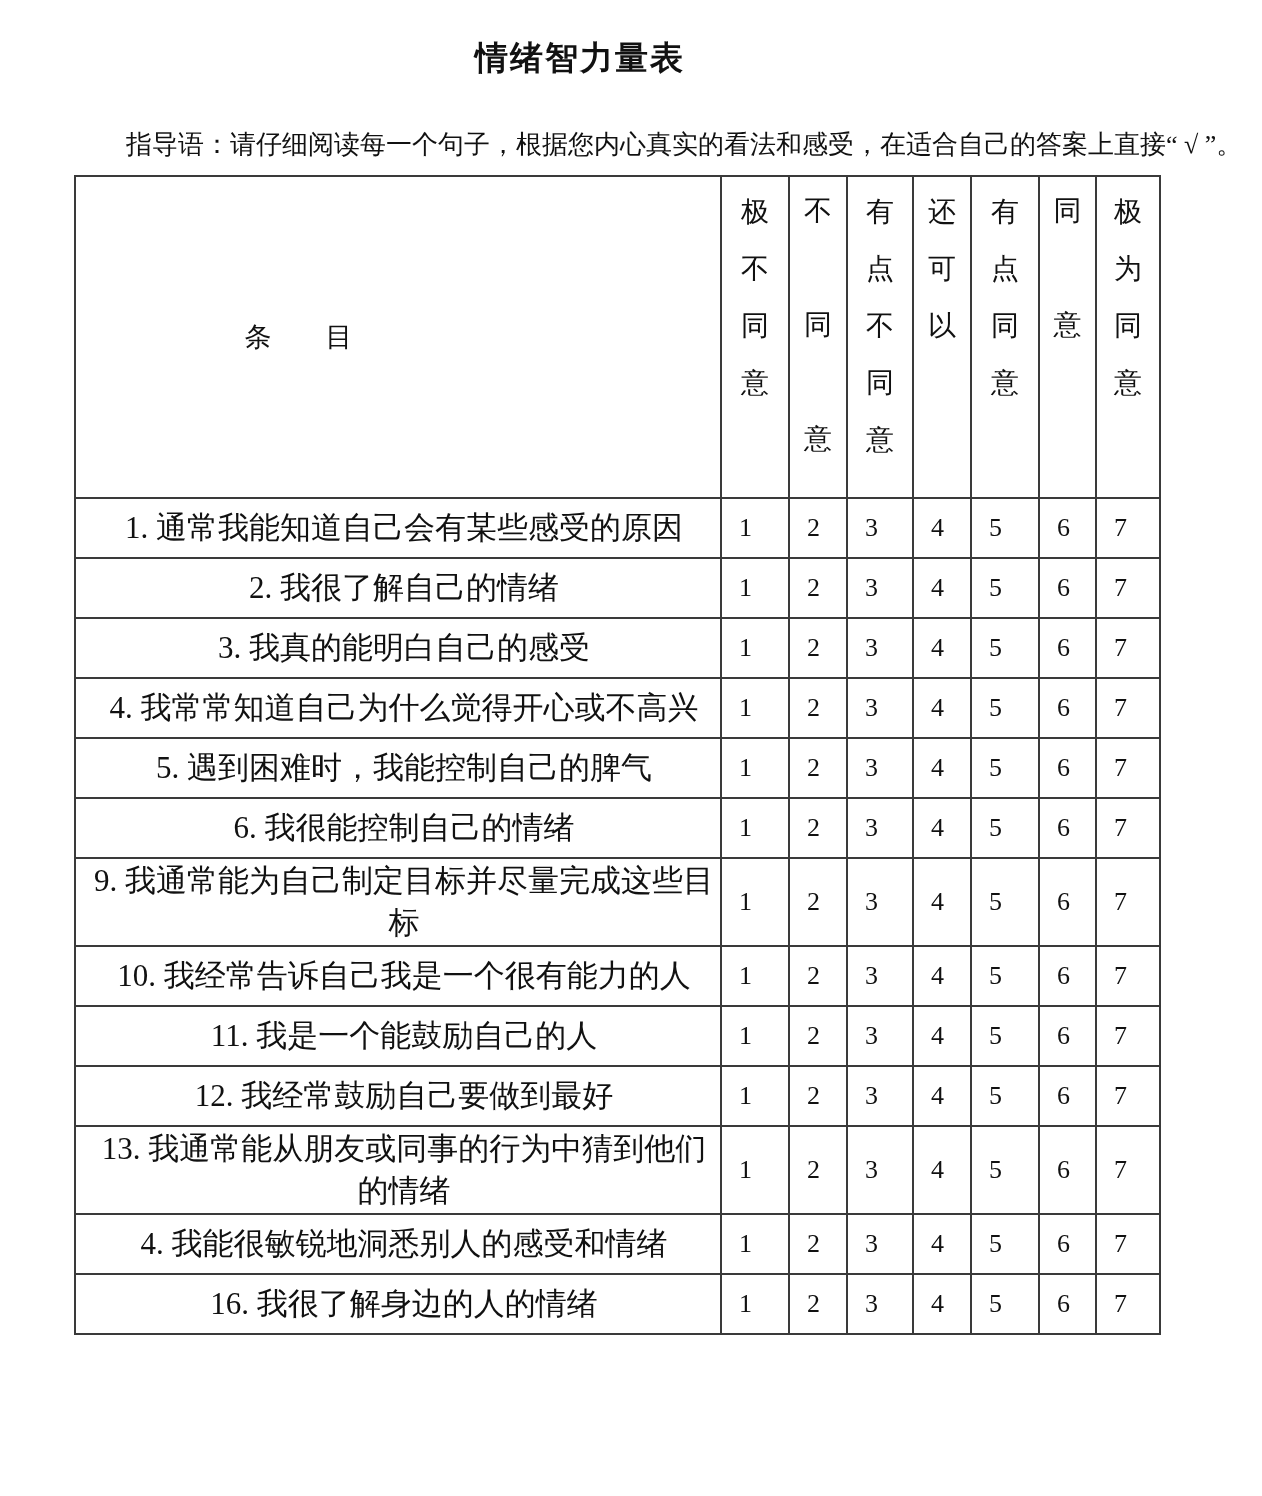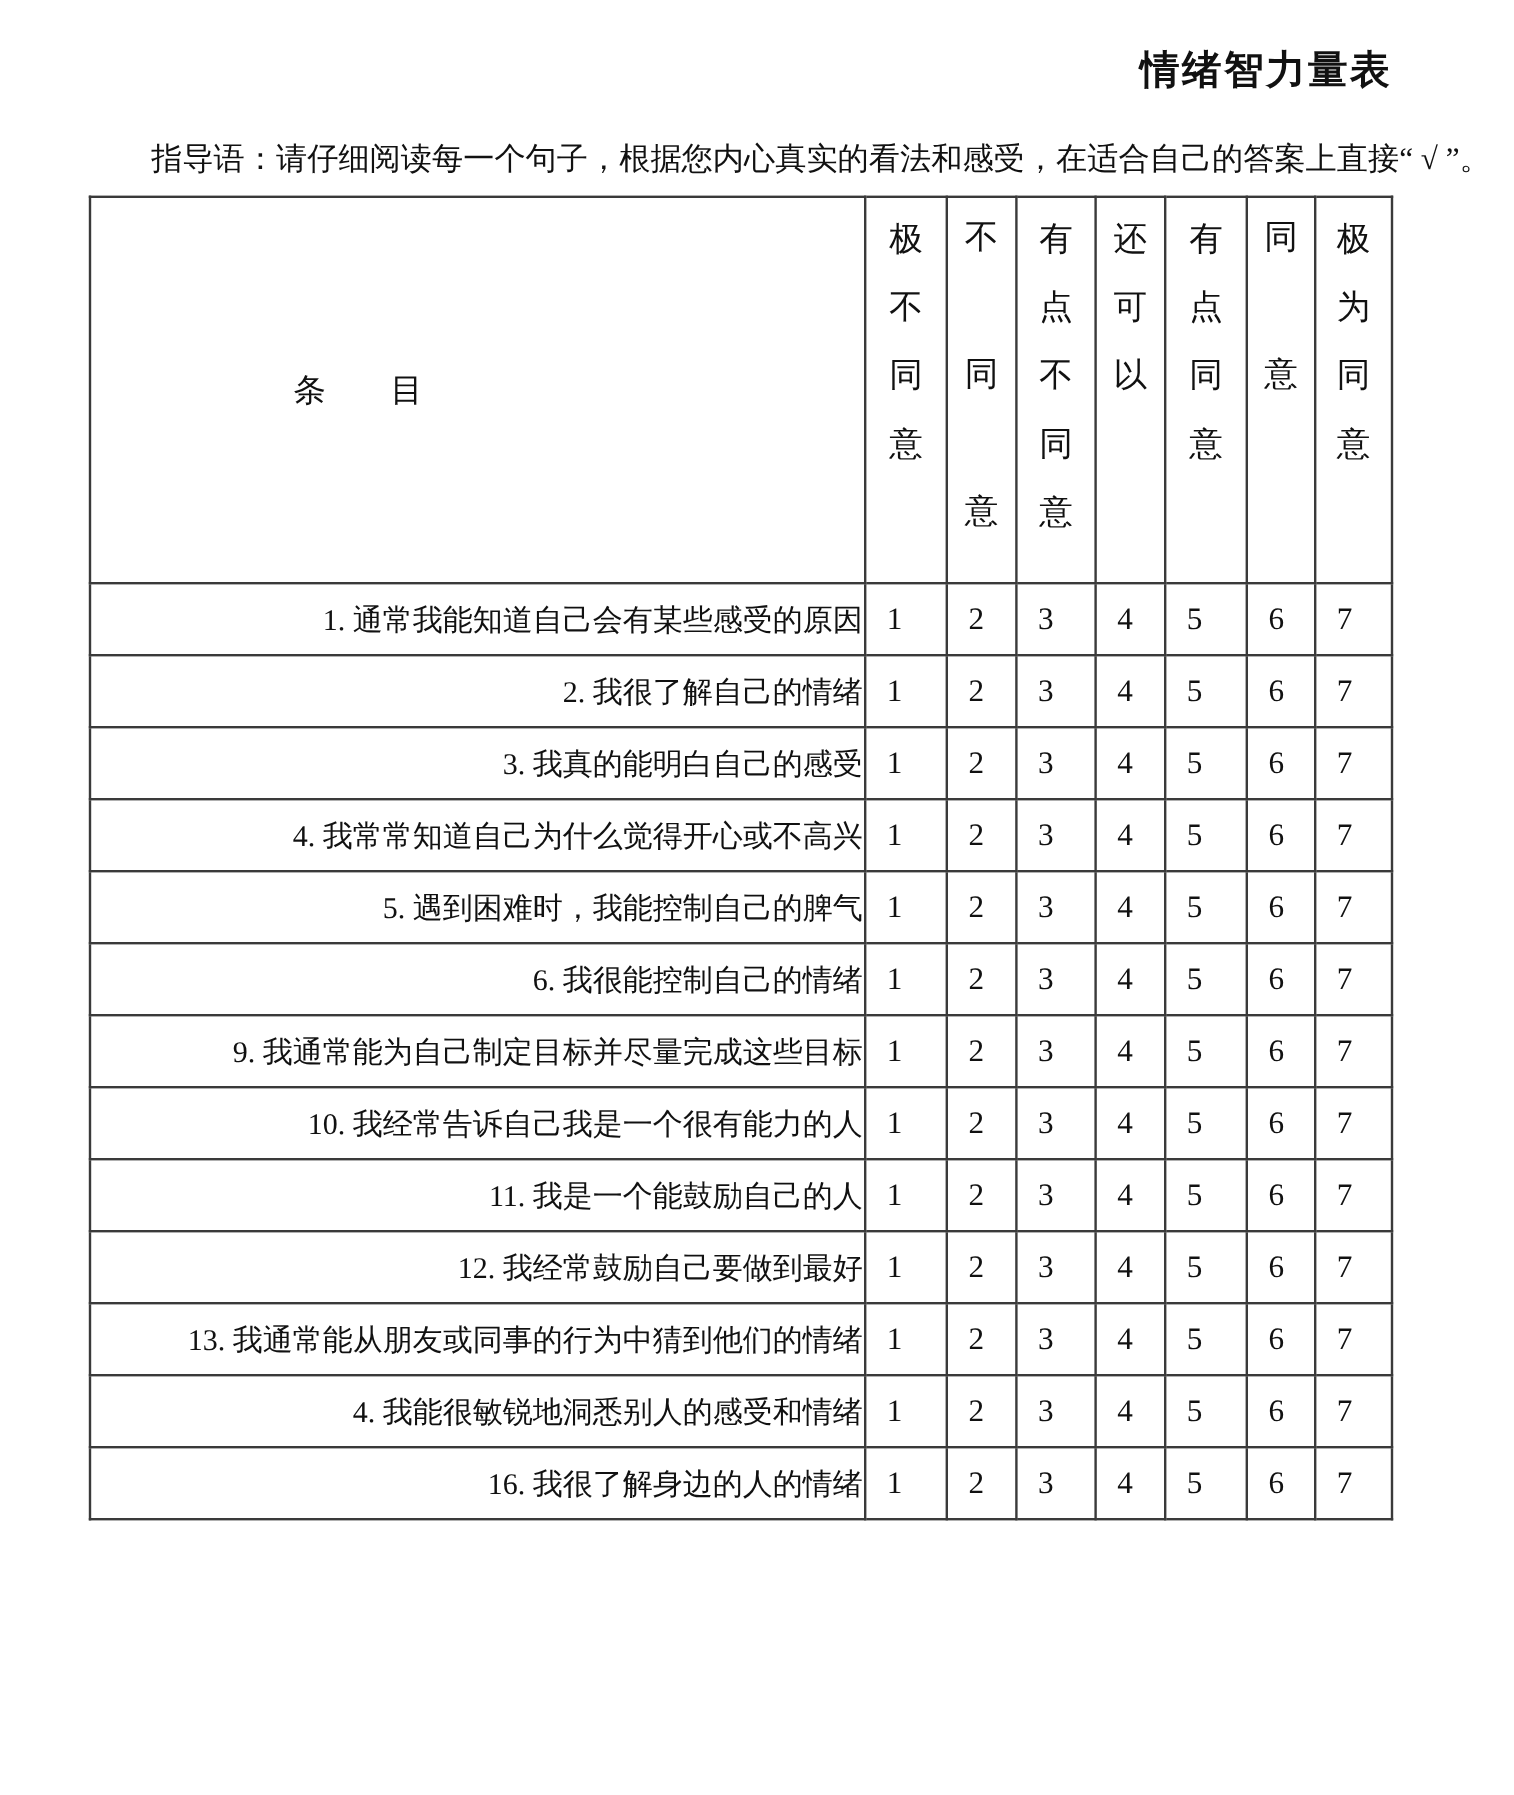--- a/index.html
+++ b/index.html
@@ -15,28 +15,28 @@
   .page {
     position: relative;
     width: 1262px;
     height: 1496px;
     background: #ffffff;
   }
   .title {
     margin: 0;
     padding-top: 36px;
     width: 1160px;
-    text-align: right;
+    text-align: center;
     font-size: 33px;
     font-weight: bold;
     font-family: "Liberation Sans", "DejaVu Sans", sans-serif;
     letter-spacing: 2px;
   }
   .instruction {
-    margin: 32px 40px 0 74px;
+    margin: 44px 40px 0 74px;
     font-size: 26px;
     line-height: 40px;
     text-indent: 2em;
     white-space: nowrap;
   }
   table.qtable {
     border-collapse: collapse;
     table-layout: fixed;
     margin: 10px 0 0 74px;
   }
@@ -68,22 +68,22 @@
     white-space: pre-line;
     line-height: 57px;
   }
   .vtext.double {
     line-height: 114px;
     margin-top: -29px;
   }
   tbody tr { height: 60px; }
   td.item-cell {
     padding-left: 13px;
-    font-size: 25px;
-    text-align: right;
+    font-size: 31px;
+    text-align: center;
     vertical-align: middle;
   }
   td.num-cell {
     padding-left: 17px;
     font-size: 26px;
     text-align: left;
     vertical-align: middle;
   }
 </style>
 </head>

